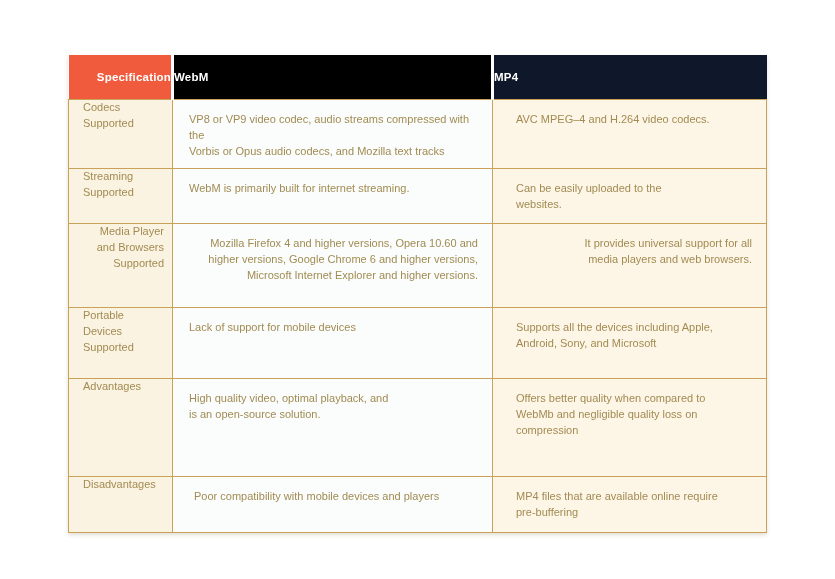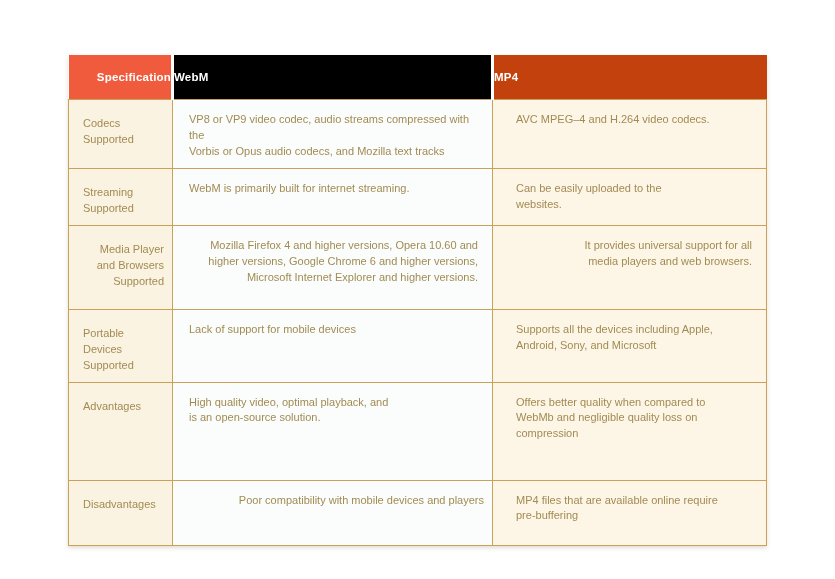--- a/index.html
+++ b/index.html
@@ -36,51 +36,51 @@
     font-size: 11.5px;
     font-weight: bold;
     color: #ffffff;
     vertical-align: middle;
     border-bottom: 1.5px solid #c9a158;
     padding: 0;
     letter-spacing: 0.2px;
   }
   th.h-spec { background: #f15b3d; text-align: right; }
   th.h-webm { background: #000000; text-align: left; padding-left: 16px; border-left: 3px solid #ffffff; }
-  th.h-mp4  { background: #c2410c; text-align: left; padding-left: 16px; border-left: 3px solid #ffffff; }
+  th.h-mp4  { background: #0f172a; text-align: left; padding-left: 16px; border-left: 3px solid #ffffff; }
 
   
   td {
     border: 1.5px solid #c9a158;
     vertical-align: top;
     font-size: 11px;
     line-height: 1.45;
     color: #a28b52;
     white-space: pre-line;
   }
   td.lbl {
     background: #fbf3e2;
-    padding: 16px 8px 8px 14px;
+    padding: 0 8px 8px 14px;
   }
   td.webm {
     background: #fafdfc;
     padding: 12px 14px 8px 16px;
   }
   td.mp4 {
     background: #fdf6e7;
     padding: 12px 14px 8px 23px;
   }
-  td.center { text-align: right; padding-left: 21px; padding-right: 8px; }
+  td.center { text-align: left; padding-left: 21px; padding-right: 8px; }
 
   tr.r-codecs    { height: 55px; }
   tr.r-streaming { height: 55px; }
   tr.r-browsers  { height: 84px; text-align: right; }
   tr.r-portable  { height: 71px; }
   tr.r-advant    { height: 98px; }
-  tr.r-disadv    { height: 65px; }
+  tr.r-disadv    { height: 56px; }
 </style>
 </head>
 <body>
 
 <div class="stage">
   <table class="cmp">
     <colgroup>
       <col class="c1">
         <col class="c2">
         <col class="c3">

